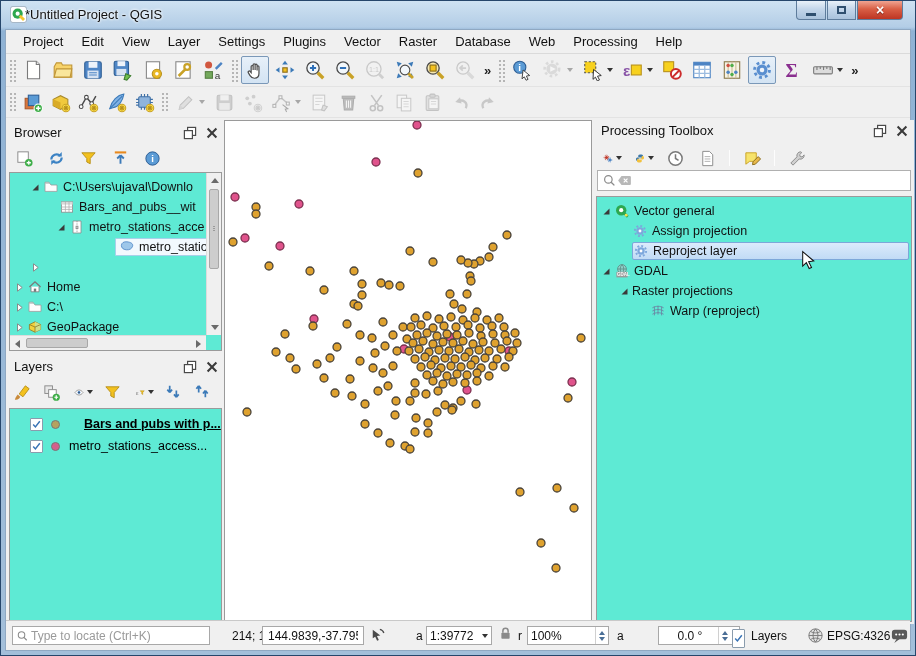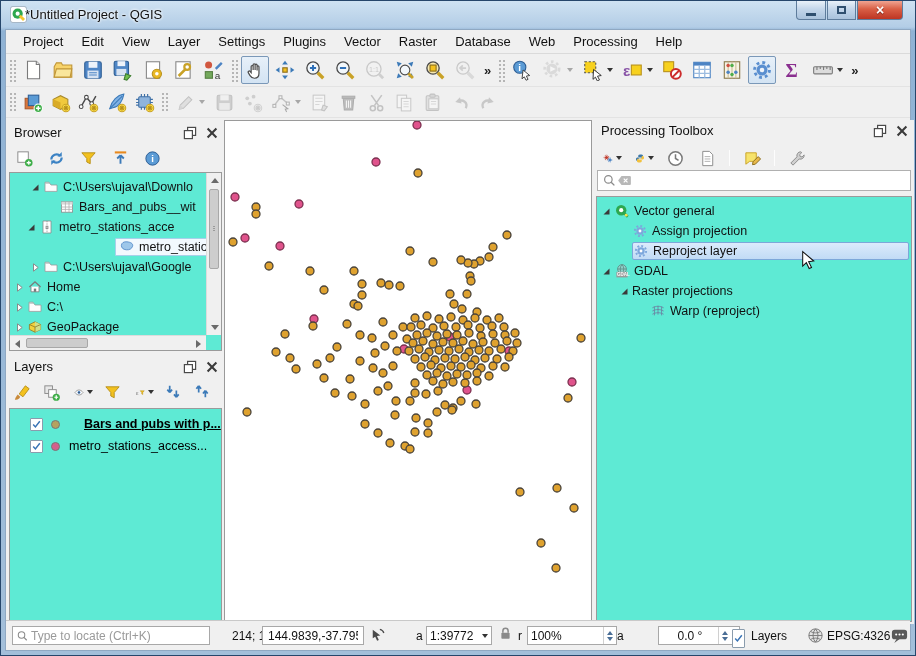--- a/index.html
+++ b/index.html
@@ -525,21 +525,21 @@
               <span class="exp"></span>
               <span class="hl">
                 <span class="ico16"><svg viewBox="0 0 20 20" width="100%" height="100%">
                     <rect x="3" y="3.5" width="14" height="13" fill="#fff" stroke="#8a8a8a"></rect>
                     <rect x="3" y="3.5" width="14" height="3.5" fill="#d9d9d9"></rect>
                     <path d="M3 10h14M3 13h14M8 3.5v13M12.5 3.5v13" stroke="#b0b0b0" stroke-width="1"></path>
                   </svg></span>
                 <span>Bars_and_pubs__wit</span>
               </span>
             </div>
-            <div class="trow" style="padding-left: 16px;">
+            <div class="trow" style="padding-left: 46px;">
               <span class="exp"><svg viewBox="0 0 11 11" width="100%" height="100%">
                   <path d="M2.5 8.5h6v-6z" fill="#3a3a3a"></path>
                 </svg></span>
               <span class="hl">
                 <span class="ico16"><svg viewBox="0 0 20 20" width="100%" height="100%">
                     <path d="M5 2.5h10v15H5z" fill="#fff" stroke="#8a8a8a"></path>
                     <path d="M10 2.5v15" stroke="#8a8a8a" stroke-dasharray="1.6 1.4"></path>
                     <rect x="8.8" y="9" width="2.4" height="3" fill="#d9d9d9" stroke="#8a8a8a"></rect>
                   </svg></span>
                 <span>metro_stations_acce</span>
@@ -551,27 +551,20 @@
                 <span class="ico16"><svg viewBox="0 0 20 20" width="100%" height="100%">
                     <path d="M3 8c0-3 3-5 7-4.5 4 .4 8 2 7 5.5-.8 3-4 5-8 4.5C5 13 3 11 3 8z" fill="#9ec7ea" stroke="#4d84c4"></path>
                   </svg></span>
                 <span>metro_stations_</span>
               </span>
             </div>
             <div class="trow" style="padding-left: 20px;">
               <span class="exp"><svg viewBox="0 0 11 11" width="100%" height="100%">
                   <path d="M3.5 1.8v7.4L8.2 5.5z" fill="#fff" stroke="#8a8a8a"></path>
                 </svg></span>
-              <span class="hl">
-                <span class="ico16"><svg viewBox="0 0 20 20" width="100%" height="100%">
-                    <path d="M2.5 5.5h6l1.5 2h7.5v8H2.5z" fill="#fdfdfd" stroke="#9a9a9a"></path>
-                    <path d="M2.5 5.5V4h5l1 1.5" fill="#f0f0f0" stroke="#9a9a9a"></path>
-                  </svg></span>
-                <span>C:\Users\ujaval\Google</span>
-              </span>
             </div>
             <div class="trow" style="padding-left: 4px;">
               <span class="exp"><svg viewBox="0 0 11 11" width="100%" height="100%">
                   <path d="M3.5 1.8v7.4L8.2 5.5z" fill="#fff" stroke="#8a8a8a"></path>
                 </svg></span>
               <span class="hl">
                 <span class="ico16"><svg viewBox="0 0 20 20" width="100%" height="100%">
                     <path d="M3 10l7-6.5L17 10" fill="none" stroke="#7a7a7a" stroke-width="1.6"></path>
                     <path d="M5 9.5V16h10V9.5" fill="#fff" stroke="#7a7a7a"></path>
                     <rect x="8.5" y="12" width="3" height="4" fill="#7a7a7a"></rect>
@@ -1067,21 +1060,21 @@
         <span>1:39772</span>
         <span class="ddarrow"></span>
       </div>
       <span class="sb ic" style="left:492px;width:15px;height:15px;">
           <svg viewBox="0 0 20 20" width="100%" height="100%">
             <rect x="4.5" y="9" width="11" height="8" rx="1" fill="#8a8a8a"></rect>
             <path d="M6.5 9V6.5a3.5 3.5 0 017 0V9" fill="none" stroke="#8a8a8a" stroke-width="2"></path>
           </svg>
         </span>
       <span class="sb" style="left:512px;">r</span>
-      <div class="sb sbinput" style="left:521px;width:90px;padding-right:0;">
+      <div class="sb sbinput" style="left:521px;width:82px;padding-right:0;">
         <span style="flex:1;">100%</span>
         <span class="spin">
             <i class="u"></i>
             <i class="d"></i>
           </span>
       </div>
       <span class="sb" style="left:611px;">a</span>
       <div class="sb sbinput" style="left:652px;width:82px;padding-right:8px;text-align:center;">
         <span style="flex:1;">0.0 °</span>
         <span class="spin">

